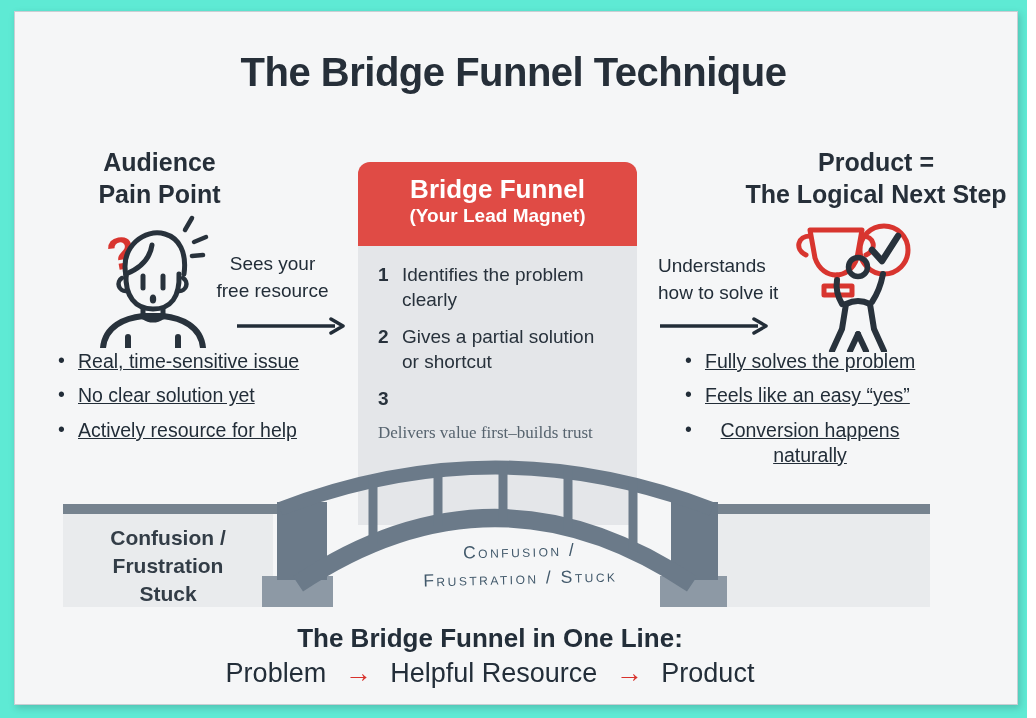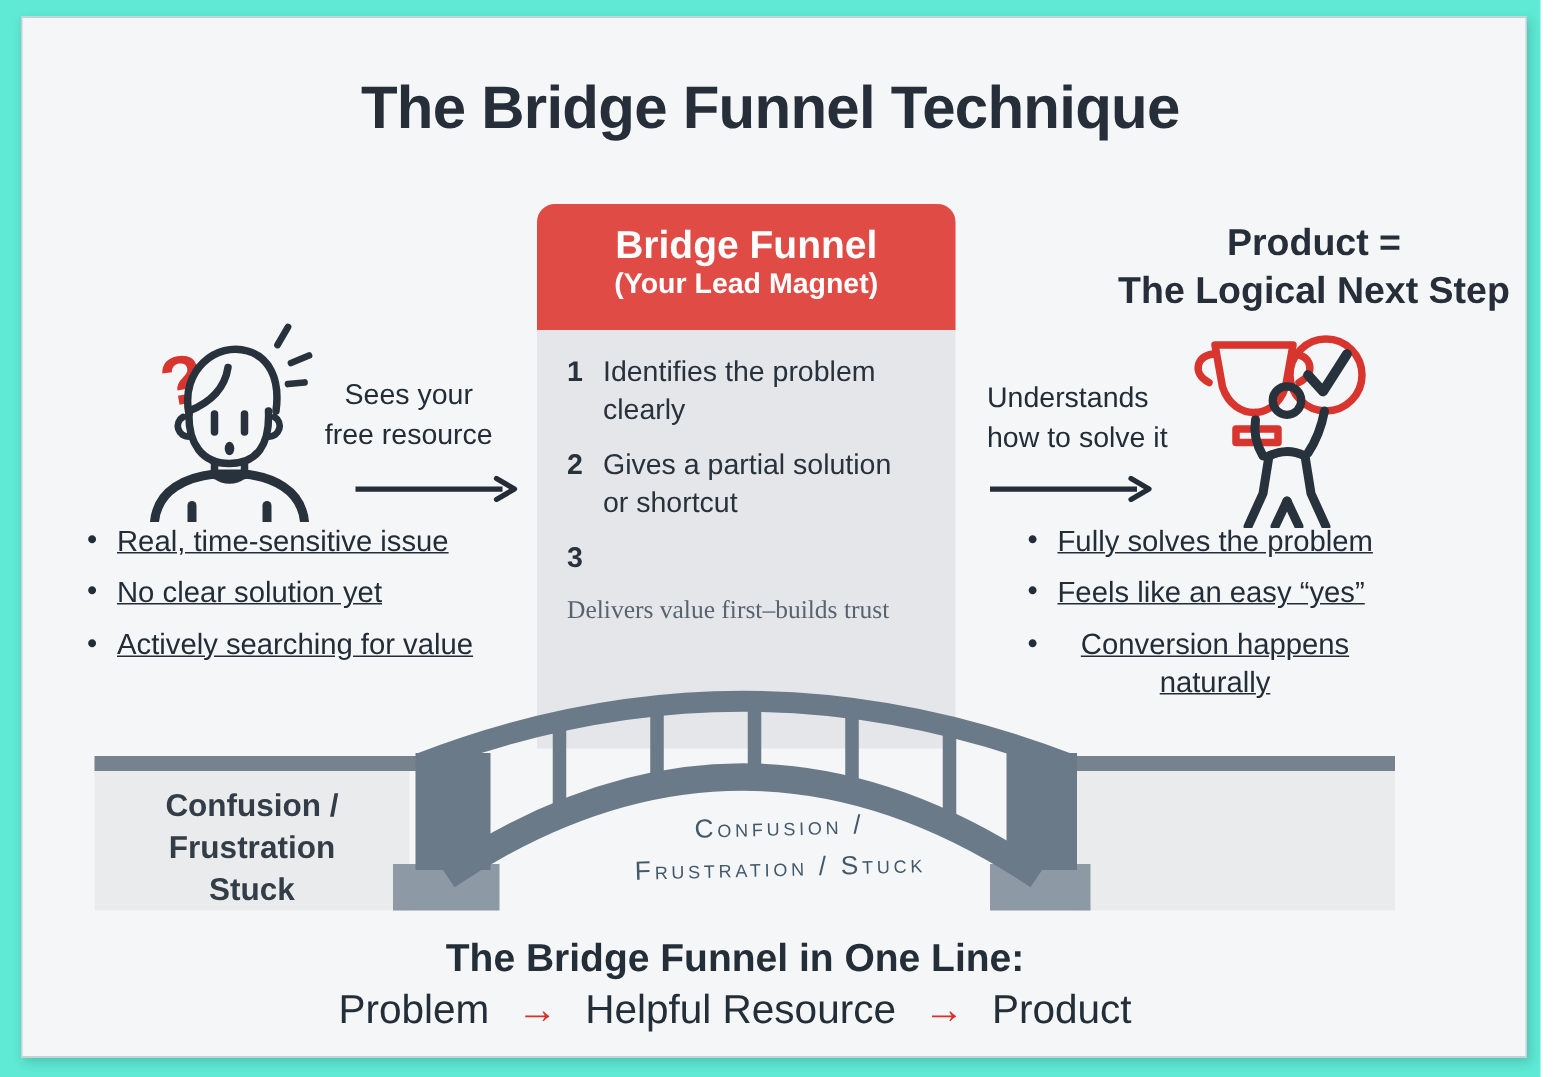--- a/index.html
+++ b/index.html
@@ -31,21 +31,21 @@
   .under { left:658px; width:150px; top:253px; text-align:left; }
 
   .bullets { z-index:3; }
   .bullets .row { display:flex; margin-bottom:9px; }
   .bullets .dot { width:20px; font-size:19.5px; color:#222d38; flex:0 0 20px; }
   .bullets .txt { font-size:19.5px; color:#222d38; line-height:1.3;text-decoration:underline; }
   .bullets-left  { left:58px;  top:349px; width:295px; }
   .bullets-right { left:685px; top:349px; width:252px; }
 
   .magnet-card {
-    left:358px; top:136px; width:279px; height:363px; z-index:1;
+    left:358px; top:162px; width:279px; height:363px; z-index:1;
     background:#e4e6e9; border-radius:12px 12px 0 0;
   }
   .magnet-head {
     position:absolute; left:0; top:0; right:0; height:84px; background:#e04b45;
     border-radius:12px 12px 0 0; text-align:center; padding-top:13px; color:#ffffff;
   }
   .magnet-title { font-size:26px; font-weight:bold; line-height:1.15; }
   .magnet-sub   { font-size:19px; font-weight:bold; }
   .magnet-body  { position:absolute; left:20px; right:14px; top:100px; }
   .step { display:flex; margin-bottom:12px; }
@@ -73,20 +73,22 @@
   .icon-abs { z-index:2; }
 </style>
 </head>
 <body>
 
 <div class="canvas">
   <div class="page"></div>
 
   <div class="abs title">The Bridge Funnel Technique</div>
 
+  <div class="abs col-head left-head pre">Audience
+Pain Point</div>
 
   <svg class="abs icon-abs" style="left:95px; top:212px;" width="115" height="136" viewBox="0 0 115 136">
     <text x="12" y="58" font-size="46" font-weight="bold" fill="#d8352f" transform="rotate(-10 22 42)">?</text>
     <g stroke="#28323c" stroke-width="4.5" stroke-linecap="round" fill="none">
       <path d="M90,18 L97,6"></path>
         <path d="M99,30 L111,25"></path>
         <path d="M97,44 L108,43"></path>
     </g>
     <g stroke="#28323c" fill="none" stroke-linecap="round">
       <path d="M31,62 C30,84 40,97 58,97 C76,97 85,85 84,62" stroke-width="5"></path>
@@ -117,21 +119,21 @@
     <div class="row">
       <span class="dot">•</span>
       <span class="txt">Real, time-sensitive issue</span>
     </div>
     <div class="row">
       <span class="dot">•</span>
       <span class="txt">No clear solution yet</span>
     </div>
     <div class="row">
       <span class="dot">•</span>
-      <span class="txt">Actively searching for value</span>
+      <span class="txt">Actively resource for help</span>
     </div>
   </div>
 
   <div class="abs magnet-card">
     <div class="magnet-head">
       <div class="magnet-title">Bridge Funnel</div>
       <div class="magnet-sub">(Your Lead Magnet)</div>
     </div>
     <div class="magnet-body">
       <div class="step">

